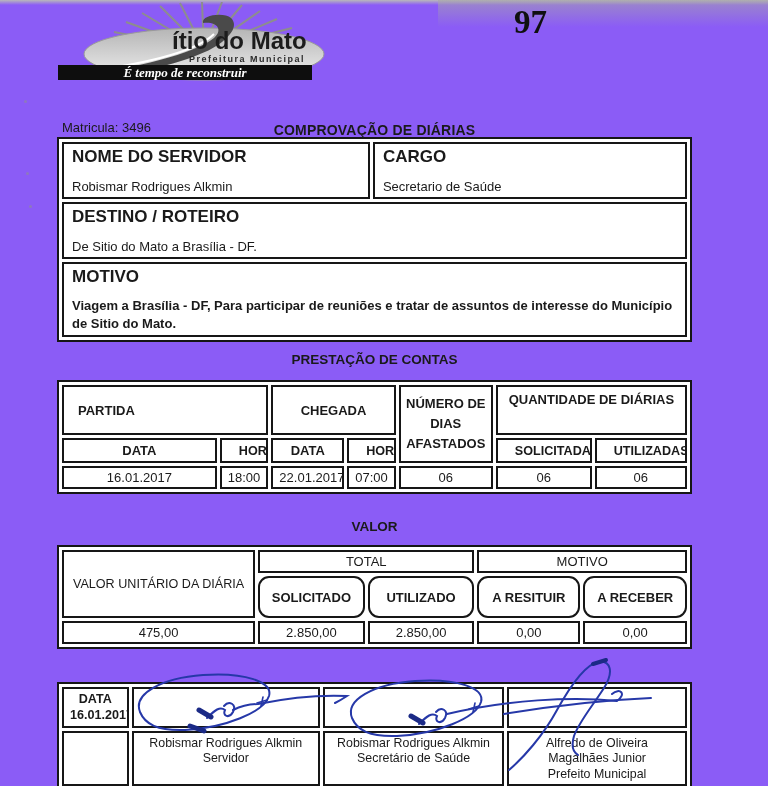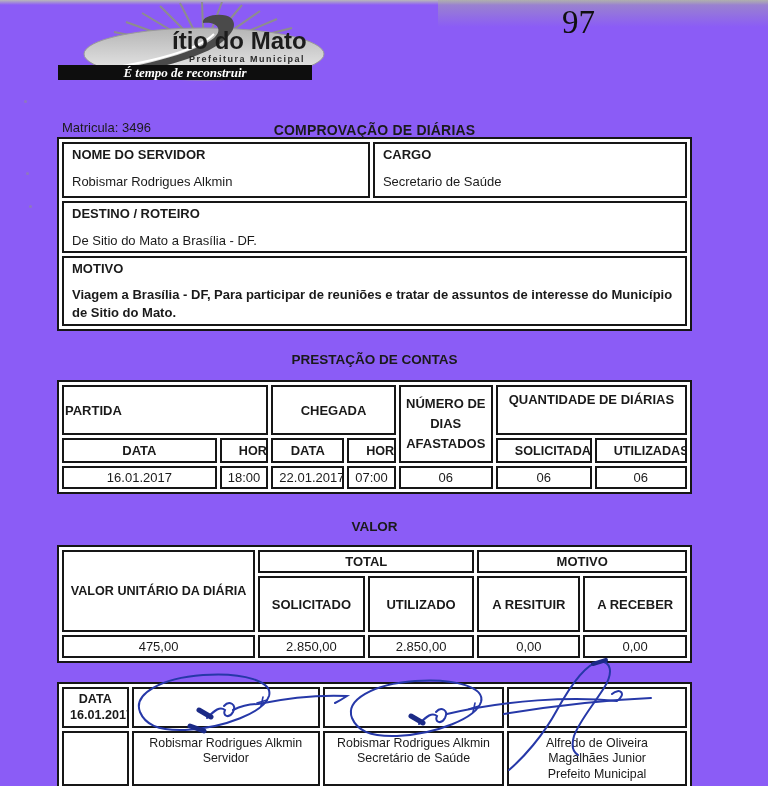--- a/index.html
+++ b/index.html
@@ -10,59 +10,59 @@
     margin:0 auto;
   }
   .scan-top { position:absolute; top:0; left:0; width:768px; height:5px;
     background:linear-gradient(to bottom, #b9b9b9, rgba(255,255,255,0)); }
   .scan-top-right { position:absolute; top:0; left:438px; width:330px; height:27px;
     background:linear-gradient(to bottom, rgba(168,168,168,.6), rgba(255,255,255,0)); }
   .speck { position:absolute; width:3px; height:3px; border-radius:50%; background:#8f8f8f; opacity:.55; }
 
   .logo-wrap { position:absolute; left:56px; top:2px; width:292px; height:80px; }
   .page-number { position:absolute; left:514px; top:4px; width:70px;
-    font-family:"Liberation Serif", serif; font-weight:normal; font-size:33px; color:#101010;margin-left:48px; }
+    font-family:"Liberation Serif", serif; font-weight:bold; font-size:33px; color:#101010; }
 
   .doc-title { position:absolute; left:57px; top:91px; width:635px; text-align:center;
     font-weight:bold; font-size:14px; letter-spacing:.2px;margin-top:31px; }
   .matricula { position:absolute; left:62px; top:120px; font-size:13px; }
 
   .section-title { position:absolute; left:57px; width:635px; text-align:center;
     font-weight:bold; font-size:13.5px; }
   .st-prestacao { top:352px; }
   .st-valor { top:519px; }
 
   table.doc { border-collapse:separate; border-spacing:3px; background:#fff;
     border:2px solid #161616; table-layout:fixed; position:absolute; left:57px; width:635px; }
   table.doc td { border:2px solid #161616; font-size:13px; padding:2px 6px;
     vertical-align:middle; text-align:center; overflow:hidden; }
-  .lbl { font-weight:bold; font-size:13px; }
+  .lbl { font-weight:bold; font-size:17px; }
   .val { font-size:13px; }
 
   
   #t-servidor { top:137px; }
   #t-servidor td { text-align:left; vertical-align:top; padding:3px 8px; }
   #t-servidor .val { margin-top:12px; }
   #t-servidor .motivo-val { font-weight:bold; margin-top:10px; line-height:1.35; }
 
   
   #t-prestacao { top:380px; }
   #t-prestacao .h1 td { height:50px; }
   #t-prestacao .h2 td { height:25px; font-weight:bold; }
   #t-prestacao .vr td { height:23px; }
-  #t-prestacao .partida-cell { text-align:left; padding-left:1px; font-weight:bold;margin-top:36px; }
+  #t-prestacao .partida-cell { text-align:left; padding-left:14px; font-weight:bold;margin-top:36px; }
   #t-prestacao .chegada-cell { font-weight:bold; }
   #t-prestacao .dias-cell { font-weight:bold; line-height:1.55; padding:2px 2px; }
   #t-prestacao .qtd-cell { font-weight:bold; vertical-align:top; padding-top:5px; }
   #t-prestacao .h2 td.tight { padding:2px 17px; font-size:12.6px; }
 
   
   #t-valor { top:545px; }
-  #t-valor .h1 td { height:17px; font-weight:bold; }
-  #t-valor .h2 td { height:56px; font-weight:bold; }
+  #t-valor .h1 td { height:17px; font-weight:normal; }
+  #t-valor .h2 td { height:42px; font-weight:bold;border-radius:11px; }
   #t-valor .vr td { height:22px; }
   #t-valor .unit-cell { font-weight:bold; font-size:12.6px; }
 
   
   #t-assin { top:682px; }
   #t-assin .r1 td { height:38px; }
   #t-assin .r2 td { height:46px; vertical-align:top; padding-top:3px; }
   #t-assin .data-cell { font-weight:bold; line-height:1.3; font-size:12.6px; vertical-align:middle; }
   #t-assin .signer { font-size:12.4px; line-height:1.25; }
   #t-assin .signer .role { font-weight:normal; }

